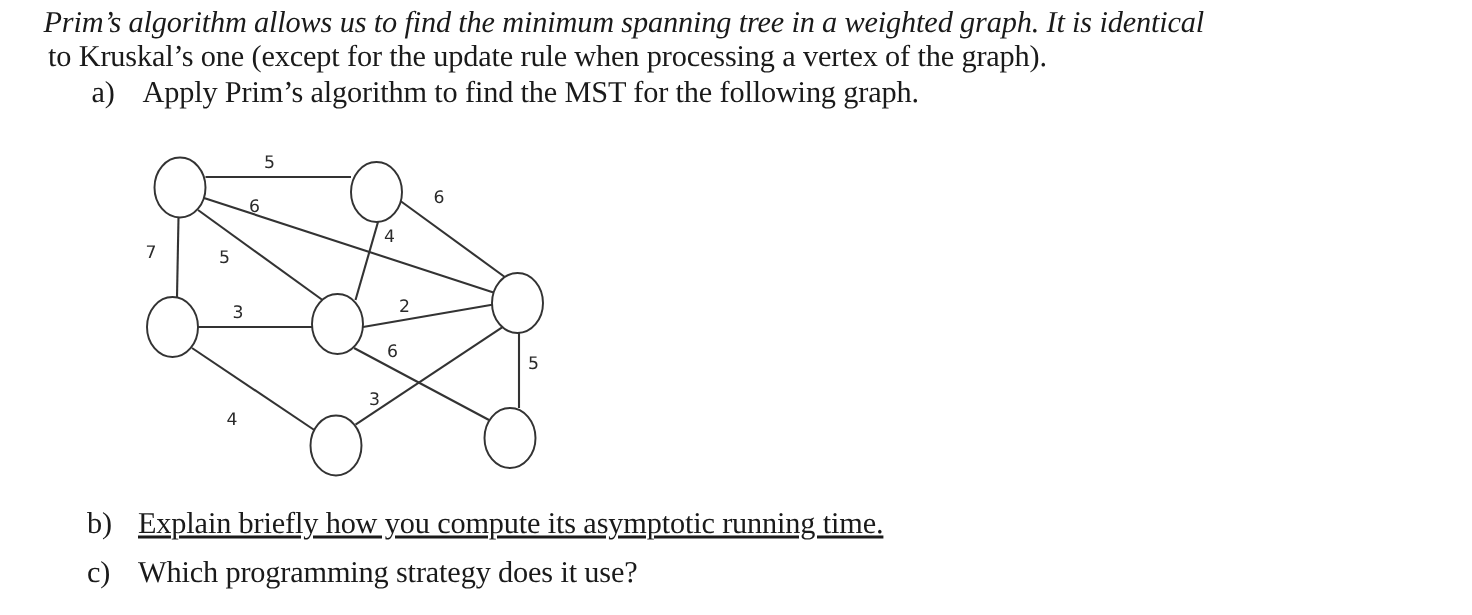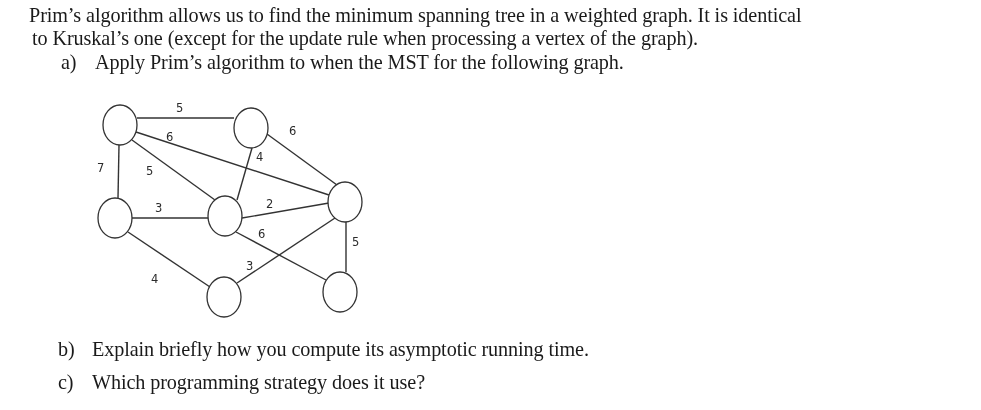--- a/index.html
+++ b/index.html
@@ -42,25 +42,25 @@
     }
     #graph ellipse {
       fill: #ffffff;
       stroke: #333333;
       stroke-width: 1.3;
     }
   </style>
 </head>
 <body>
 
-<div class="line" style="left:29px; top:3px;">Prim’s algorithm allows us to find the minimum spanning tree in a weighted graph. It is identical</div>
+<div class="line" style="left:29px; top:3px;font-style:italic;">Prim’s algorithm allows us to find the minimum spanning tree in a weighted graph. It is identical</div>
 <div class="line" style="left:32px; top:26px;">to Kruskal’s one (except for the update rule when processing a vertex of the graph).</div>
 
 <div class="line" style="left:61px; top:50px;">
-  <span class="item-label">a)</span><span>Apply Prim’s algorithm to when the MST for the following graph.</span>
+  <span class="item-label">a)</span><span>Apply Prim’s algorithm to find the MST for the following graph.</span>
 </div>
 
 <svg id="graph" width="420" height="330" viewBox="0 0 420 330">
 
   <g>
     <line x1="137" y1="118" x2="234" y2="118"></line>
     <line x1="136" y1="132" x2="329" y2="195"></line>
     <line x1="119" y1="145" x2="118" y2="198"></line>
     <line x1="132" y1="140" x2="215" y2="200"></line>
     <line x1="267" y1="134" x2="337" y2="185"></line>
@@ -92,18 +92,18 @@
     <text x="256" y="161">4</text>
     <text x="155" y="212">3</text>
     <text x="151" y="283">4</text>
     <text x="266" y="208">2</text>
     <text x="258" y="238">6</text>
     <text x="352" y="246">5</text>
     <text x="246" y="270">3</text>
   </g>
 </svg>
 
-<div class="line" style="left:58px; top:337px;">
+<div class="line" style="left:58px; top:337px;text-decoration:underline;">
   <span class="item-label">b)</span><span>Explain briefly how you compute its asymptotic running time.</span>
 </div>
 <div class="line" style="left:58px; top:370px;">
   <span class="item-label">c)</span><span>Which programming strategy does it use?</span>
 </div>
 
 </body></html>

